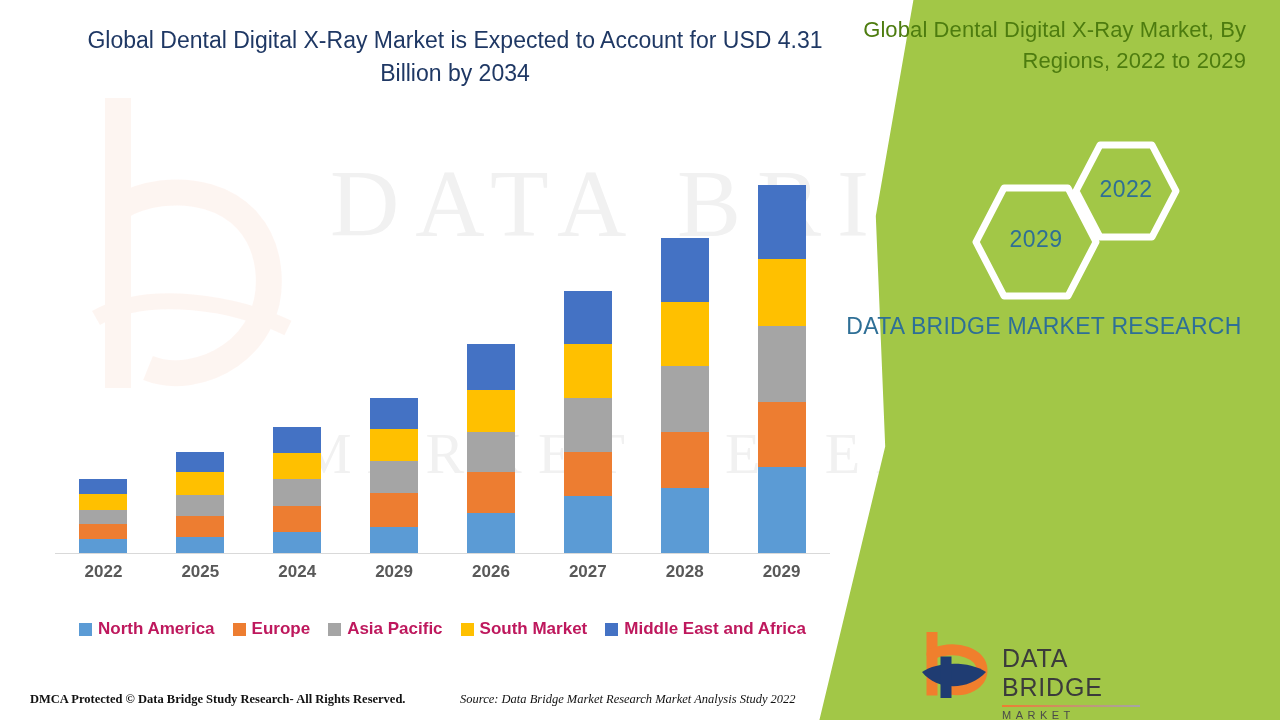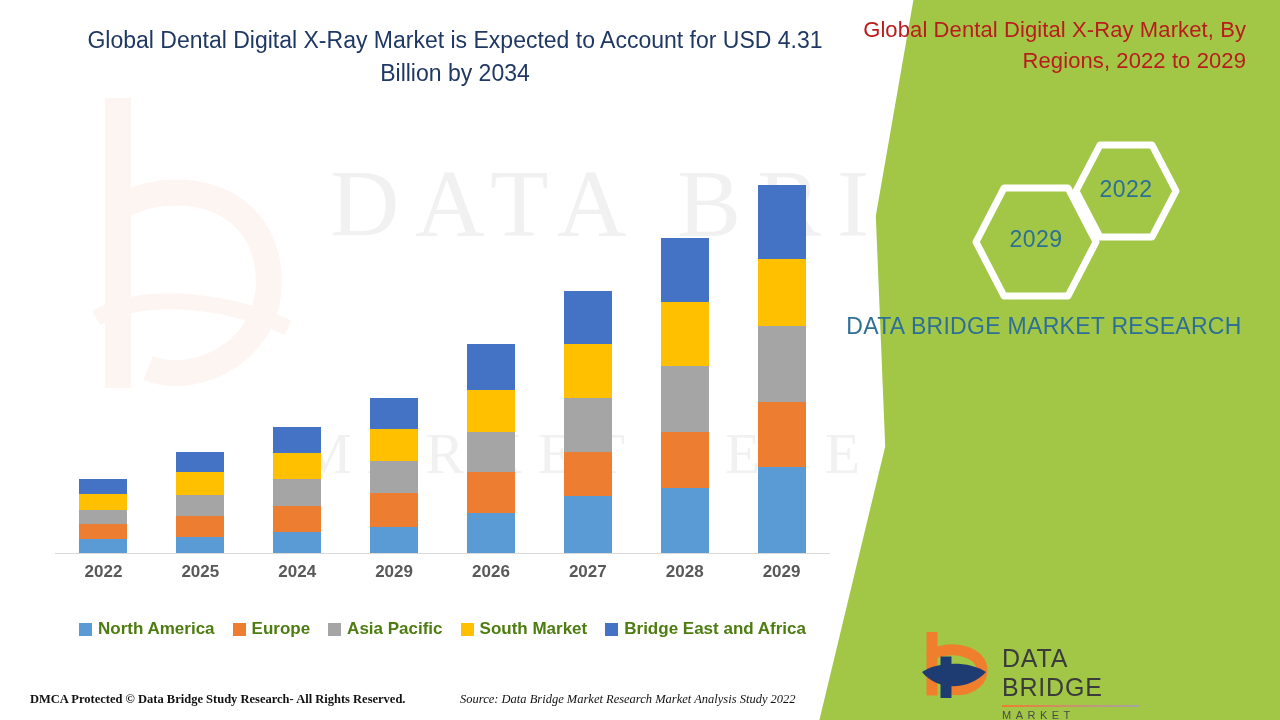--- a/index.html
+++ b/index.html
@@ -14,21 +14,21 @@
 
   
   .green-panel {
     position: absolute; top: 0; right: 0; width: 470px; height: 720px;
     background: #a2c747;
     clip-path: polygon(22% 0%, 100% 0%, 100% 100%, 2% 100%, 16% 62%, 14% 30%);
     z-index: 2;
   }
   .green-title {
     position: absolute; top: 14px; right: 34px; width: 400px;
-    text-align: right; color: #b91c1c; font-size: 22px; line-height: 1.42;
+    text-align: right; color: #4d7c0f; font-size: 22px; line-height: 1.42;
     font-weight: 400; letter-spacing: .1px; z-index: 4;
   }
 
   
   .hex-wrap { position: absolute; top: 140px; right: 78px; width: 240px; height: 165px; z-index: 4; }
   .hex { position: absolute; }
   .hex svg { display:block; overflow: visible; }
   .hex-label {
     position: absolute; width: 100%; text-align: center;
     color: #2e6f96; font-size: 23px; letter-spacing: .5px;
@@ -89,21 +89,21 @@
   .xlabels span {
     width: 100px; text-align: center; font-size: 17px; font-weight: bold; color: #595959;
   }
 
   .legend {
     position: absolute; left: 55px; top: 616px; width: 775px; height: 26px;
     display: flex; align-items: center; justify-content: center; gap: 18px; z-index: 3;
   }
   .legend-item { display: flex; align-items: center; gap: 6px; }
   .swatch { width: 13px; height: 13px; display: inline-block; }
-  .legend-label { font-size: 17px; font-weight: bold; color: #4d7c0f; white-space: nowrap; }
+  .legend-label { font-size: 17px; font-weight: bold; color: #be185d; white-space: nowrap; }
 
   .footer { position: absolute; left: 0; bottom: 0; width: 860px; height: 36px; z-index: 6; }
   .footer-left {
     position: absolute; left: 30px; top: 8px; font-family: "Liberation Serif", serif;
     font-size: 12.5px; font-weight: bold; color: #111;
   }
   .footer-right {
     position: absolute; left: 460px; top: 8px; font-family: "Liberation Serif", serif;
     font-size: 12.5px; color: #111; font-style: italic;
   }
@@ -209,21 +209,21 @@
       <div class="legend-item">
         <span class="swatch" style="background: rgb(165, 165, 165);"></span>
         <span class="legend-label">Asia Pacific</span>
       </div>
       <div class="legend-item">
         <span class="swatch" style="background: rgb(255, 192, 0);"></span>
         <span class="legend-label">South Market</span>
       </div>
       <div class="legend-item">
         <span class="swatch" style="background: rgb(68, 114, 196);"></span>
-        <span class="legend-label">Bridge East and Africa</span>
+        <span class="legend-label">Middle East and Africa</span>
       </div>
     </div>
 
   <div class="footer">
     <div class="footer-left">DMCA Protected © Data Bridge Study Research- All Rights Reserved.</div>
     <div class="footer-right">Source: Data Bridge Market Research Market Analysis Study 2022</div>
   </div>
 
   <div class="green-panel"></div>
   <div class="green-title">Global Dental Digital X-Ray Market, By Regions, 2022 to 2029</div>

